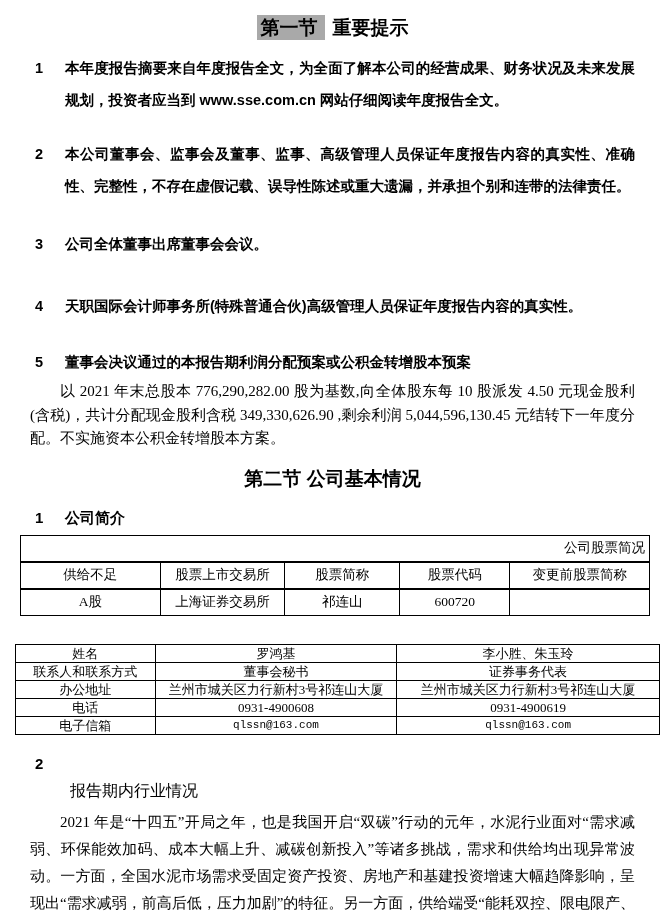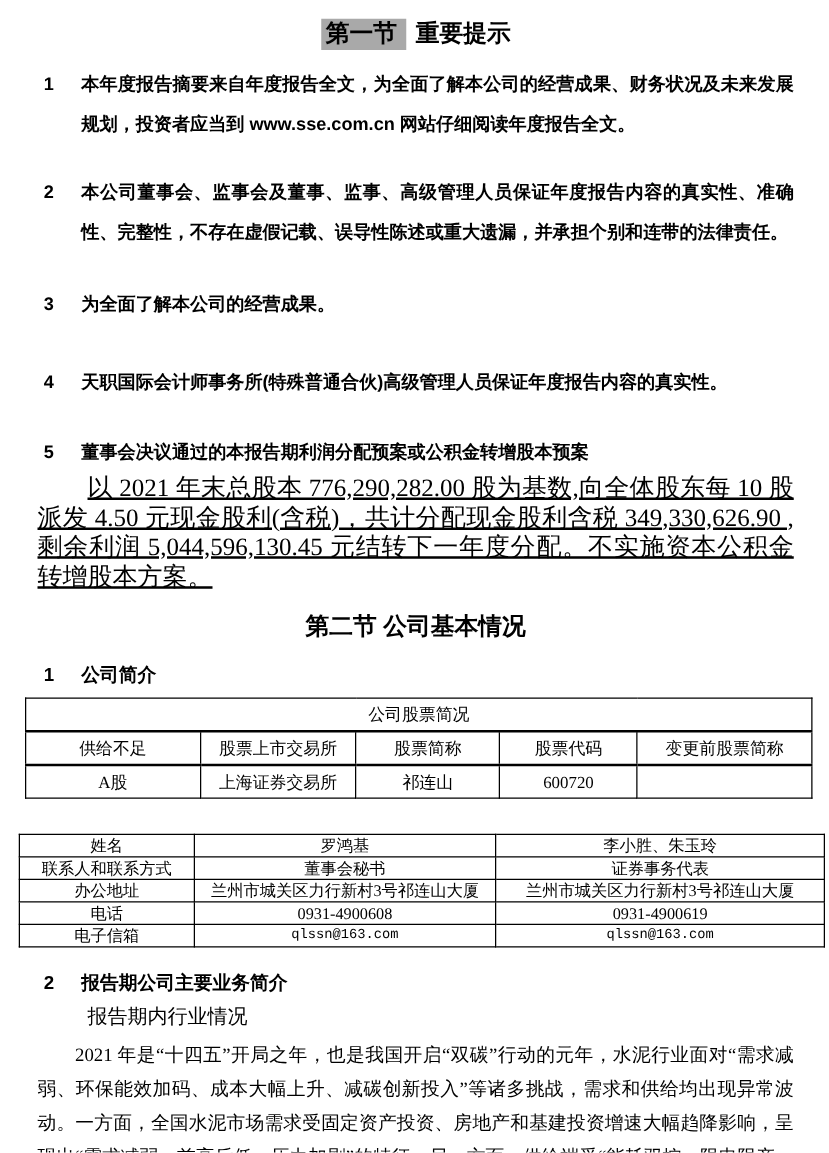--- a/index.html
+++ b/index.html
@@ -40,26 +40,25 @@
   }
   .item .num { width: 35px; flex-shrink: 0; padding-left: 5px; box-sizing: border-box; }
   .item .txt { flex: 1; text-align: justify; }
   .item.i1 { margin-top: 10px; }
   .item.i2 { margin-top: 22px; }
   .item.i3 { margin-top: 26px; }
   .item.i4 { margin-top: 30px; }
   .item.i5 { margin-top: 28px; line-height: 24px; }
   
   .para {
-    font-size: 20px;
+    font-size: 15px;
     line-height: 23.5px;
     text-align: justify;
     text-indent: 2em;
     margin: 6px 0 0 0;
-    text-decoration: underline;
   }
   .sec2-title { margin-top: 14px; }
   
   .h2 {
     display: flex;
     font-family: "Liberation Sans", sans-serif;
     font-weight: bold;
     font-size: 15px;
     line-height: 22px;
   }
@@ -77,21 +76,21 @@
     text-align: center;
     padding: 2px 4px;
     overflow: hidden;
     white-space: nowrap;
   }
   .stock-table {
     width: 630px;
     margin: 6px 0 0 -10px;
   }
   .stock-table td { height: 21px; }
-  .stock-table .caption-cell { border-bottom-width: 2px; }
+  .stock-table .caption-cell { border-bottom-width: 2px; text-align: right; }
   .stock-table .head td { border-bottom-width: 2px; }
   .contact-table {
     width: 645px;
     margin: 28px 0 0 -15px;
     font-size: 13px;
   }
   .contact-table td { height: 14px; padding: 1px 3px; line-height: 15px; }
   .mono { font-family: Liberation Mono, monospace; font-size: 11px; }
   .sub-head {
     margin: 6px 0 0 40px;
@@ -116,21 +115,21 @@
   <div class="item i1">
     <span class="num">1</span>
     <span class="txt">本年度报告摘要来自年度报告全文，为全面了解本公司的经营成果、财务状况及未来发展规划，投资者应当到 www.sse.com.cn 网站仔细阅读年度报告全文。</span>
   </div>
   <div class="item i2">
     <span class="num">2</span>
     <span class="txt">本公司董事会、监事会及董事、监事、高级管理人员保证年度报告内容的真实性、准确性、完整性，不存在虚假记载、误导性陈述或重大遗漏，并承担个别和连带的法律责任。</span>
   </div>
   <div class="item i3">
     <span class="num">3</span>
-    <span class="txt">为全面了解本公司的经营成果。</span>
+    <span class="txt">公司全体董事出席董事会会议。</span>
   </div>
   <div class="item i4">
     <span class="num">4</span>
     <span class="txt">天职国际会计师事务所(特殊普通合伙)高级管理人员保证年度报告内容的真实性。</span>
   </div>
 
   <div class="item i5">
     <span class="num">5</span>
     <span class="txt">董事会决议通过的本报告期利润分配预案或公积金转增股本预案</span>
   </div>
@@ -202,18 +201,17 @@
     <tr>
       <td>电子信箱</td>
       <td class="mono">qlssn@163.com</td>
       <td class="mono">qlssn@163.com</td>
     </tr>
   </tbody>
     </table>
 
   <div class="h2 hb">
     <span class="num">2</span>
-    <span>报告期公司主要业务简介</span>
   </div>
   <div class="sub-head">报告期内行业情况</div>
   <p class="ind-para">2021 年是“十四五”开局之年，也是我国开启“双碳”行动的元年，水泥行业面对“需求减弱、环保能效加码、成本大幅上升、减碳创新投入”等诸多挑战，需求和供给均出现异常波动。一方面，全国水泥市场需求受固定资产投资、房地产和基建投资增速大幅趋降影响，呈现出“需求减弱，前高后低，压力加剧”的特征。另一方面，供给端受“能耗双控、限电限产、煤价飙升”的影响，供给不足，成本大幅度上涨，使得全国水泥市场价格出现“先抑后扬”的大幅波动走势。</p>
 
 </div>
 
 </body></html>

